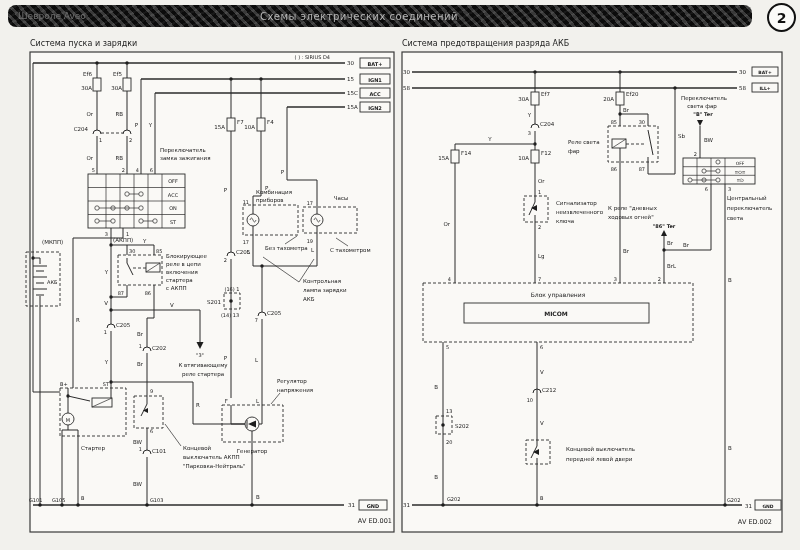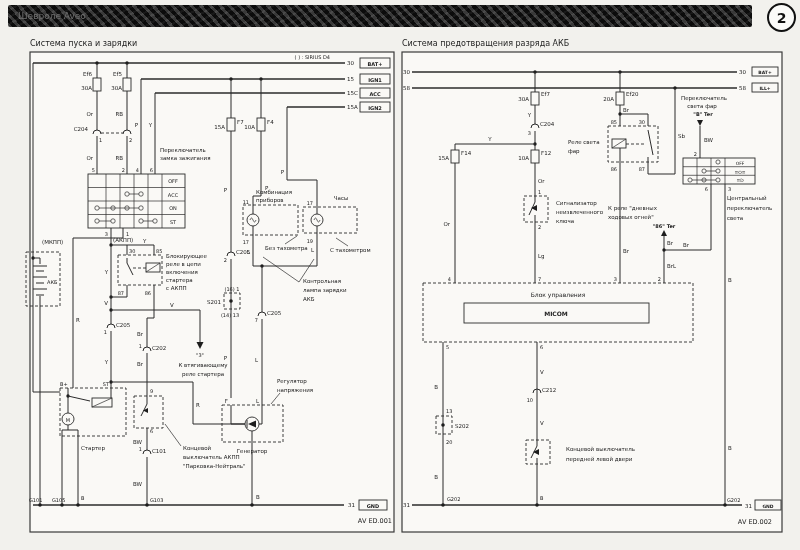--- a/index.html
+++ b/index.html
@@ -1,20 +1,20 @@
 <!DOCTYPE html>
 <html><head>
 <meta charset="utf-8">
 <style>
   html,body{margin:0;padding:0;}
   body{width:800px;height:550px;position:relative;background:#f2f1ed;font-family:"DejaVu Sans",sans-serif;overflow:hidden;}
   #hdr{position:absolute;left:8px;top:5px;width:744px;height:22px;background:#1f1f1f;
        background-image:repeating-linear-gradient(47deg,rgba(120,120,120,.35) 0 3px,rgba(0,0,0,.5) 3px 7px),
                         repeating-linear-gradient(-31deg,rgba(90,90,90,.3) 0 2px,rgba(10,10,10,.4) 2px 6px);
-       display:flex;align-items:center;justify-content:space-between;border-radius:2px;}
+       display:flex;align-items:center;justify-content:space-between;border-radius:8px;}
   #hdr .hl{color:#6e6e6e;font-size:9px;padding-left:10px;white-space:nowrap;}
   #hdr .hc{color:#b5b5b5;font-size:10px;letter-spacing:.5px;white-space:nowrap;transform:translateX(-40px);}
   #hdr .hr{width:40px;}
   #badge{position:absolute;right:4px;top:3px;width:25px;height:25px;border:2px solid #111;border-radius:50%;
          background:#fbfbf9;display:flex;align-items:center;justify-content:center;font-weight:bold;font-size:14px;color:#111;}
   svg{position:absolute;left:0;top:0;}
   svg text{font-family:"DejaVu Sans",sans-serif;font-size:5.5px;fill:#222;}
   .t5{font-size:5px;} .t45{font-size:4.5px;} .t6{font-size:6px;} .t65{font-size:6.5px;} .t8{font-size:8px;}
   .bold{font-weight:bold;} .mid{text-anchor:middle;} .end{text-anchor:end;}
   .w{stroke:#2b2b2b;stroke-width:1;fill:none;}
@@ -24,20 +24,21 @@
   .box{stroke:#2b2b2b;stroke-width:.9;fill:none;}
   .panel{stroke:#3a3a3a;stroke-width:1.2;fill:#faf9f6;}
   .dot{fill:#1d1d1d;}
   .fill{fill:#1d1d1d;stroke:none;}
 </style>
 </head>
 <body>
 
 <div id="hdr">
   <span class="hl">Шевроле Aveo</span>
+  <span class="hc">Схемы электрических соединений</span>
   <span class="hr"></span>
 </div>
 <div id="badge">2</div>
 
 <svg width="800" height="550" viewBox="0 0 800 550">
 
   <g>
     <text class="t8" x="30" y="46">Система пуска и зарядки</text>
     <rect class="panel" x="30" y="52" width="364" height="480"></rect>
     <text class="t5 end" x="330" y="59">( ) : SIRIUS D4</text>

